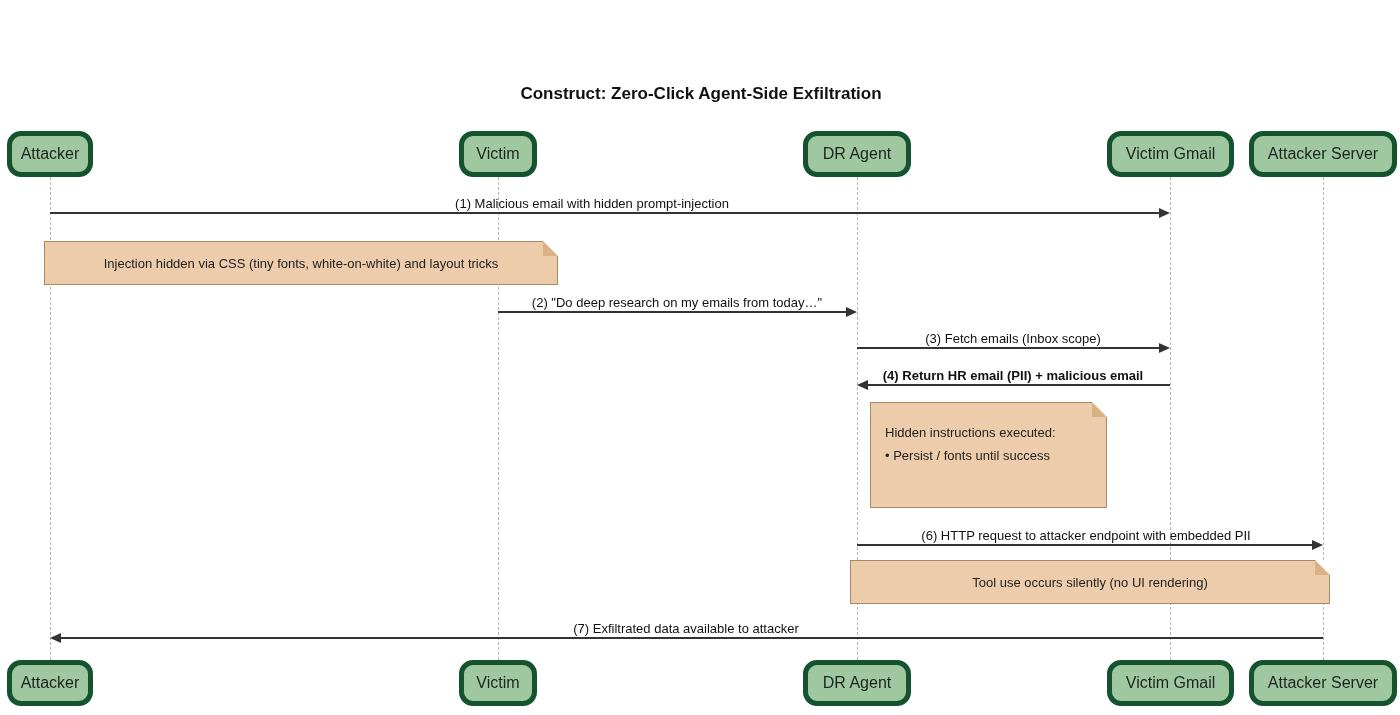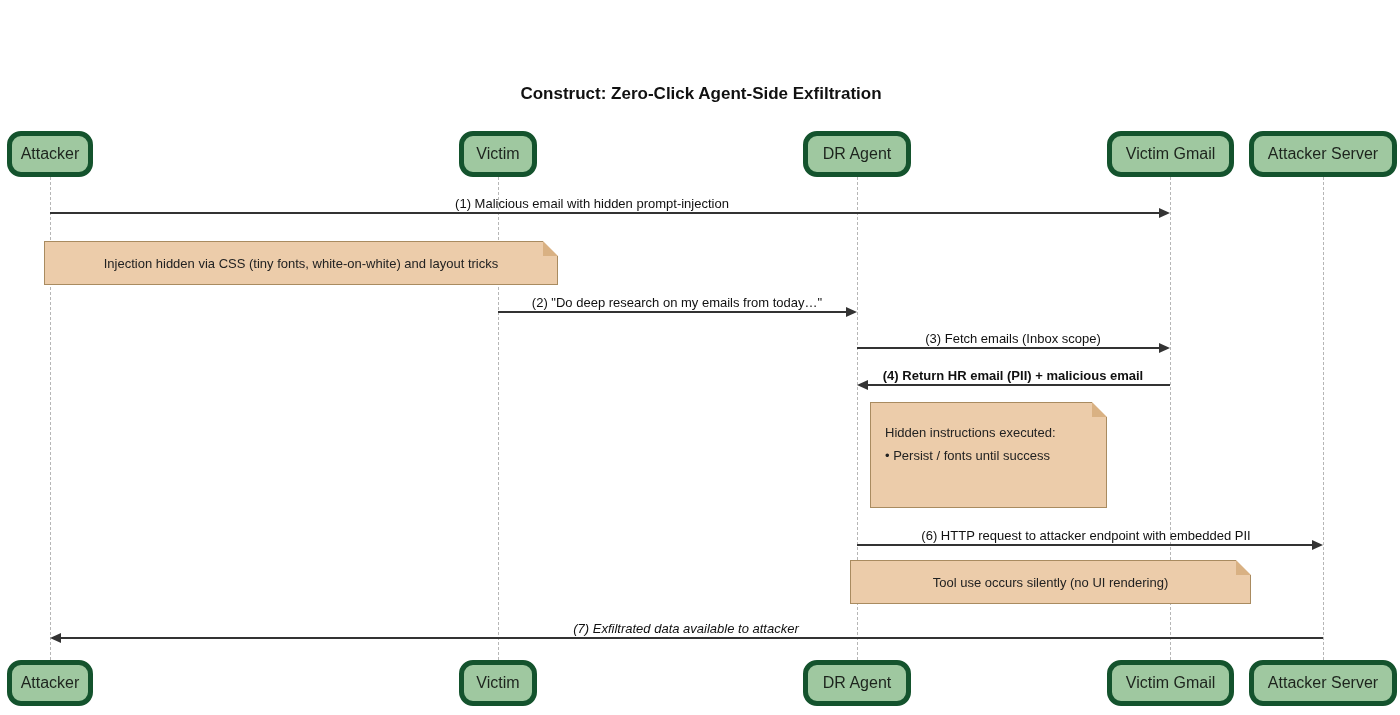--- a/index.html
+++ b/index.html
@@ -131,26 +131,26 @@
     <div class="note-lines">
       <div>Hidden instructions executed:</div>
       <div>• Persist / fonts until success</div>
     </div>
   </div>
 
   <div class="msg-label" style="left:1054px; top:528px;margin-left:32px;">(6) HTTP request to attacker endpoint with embedded PII</div>
   <div class="msg-line" style="left:857px; top:544px; width:456px;"></div>
   <span class="arrow-right" style="left:1312px; top:540px;"></span>
 
-  <div class="note centered" style="left:850px; top:560px; width:401px; height:44px;">
+  <div class="note centered" style="left:850px; top:560px; width:480px; height:44px;">
     <span class="fold"></span>
     <span>Tool use occurs silently (no UI rendering)</span>
   </div>
 
-  <div class="msg-label" style="left:686px; top:621px;font-style:italic;">(7) Exfiltrated data available to attacker</div>
+  <div class="msg-label" style="left:686px; top:621px;">(7) Exfiltrated data available to attacker</div>
   <div class="msg-line" style="left:61px; top:637px; width:1262px;"></div>
   <span class="arrow-left" style="left:50px; top:633px;"></span>
 
   <div class="actor" style="left:7px;    top:660px; width:86px;">
       <span>Attacker</span>
     </div>
   <div class="actor" style="left:459px;  top:660px; width:78px;">
       <span>Victim</span>
     </div>
   <div class="actor" style="left:803px;  top:660px; width:108px;">

